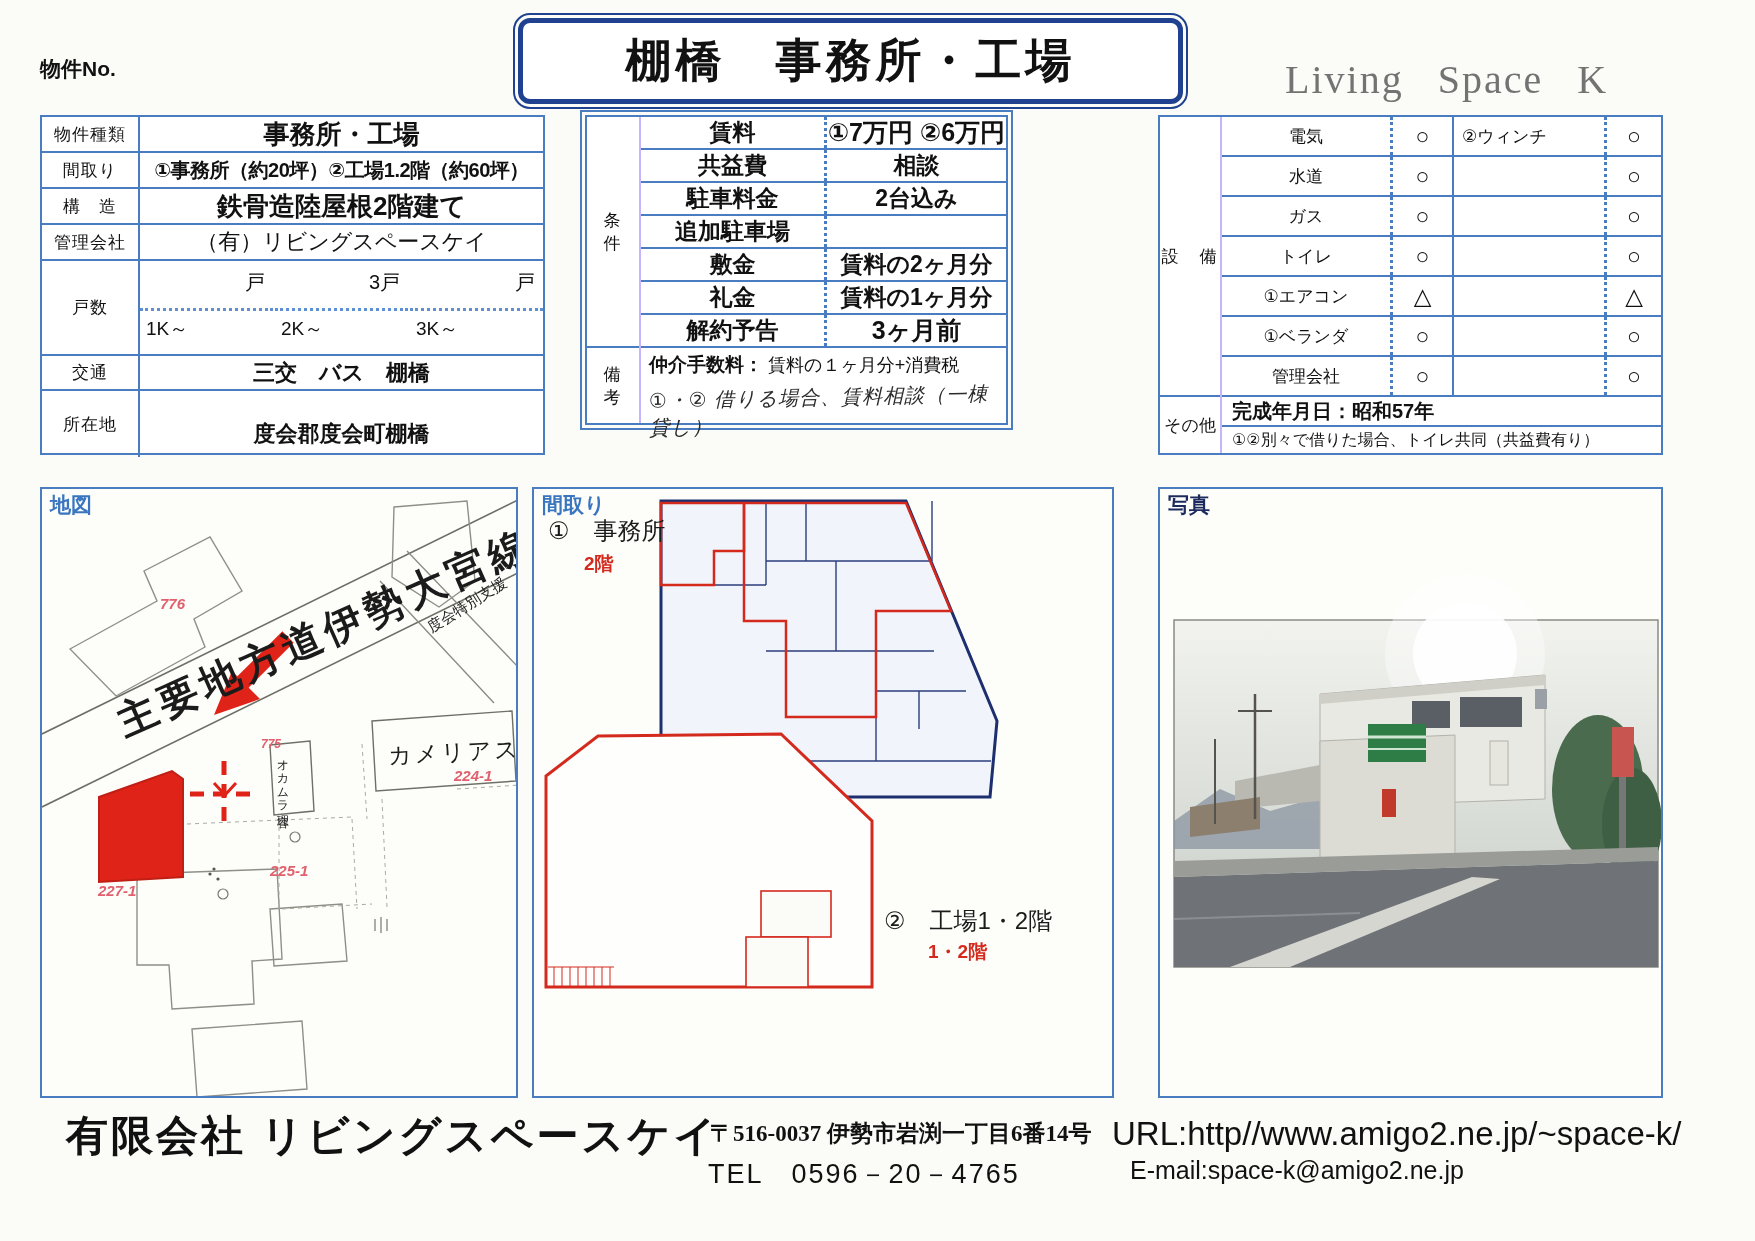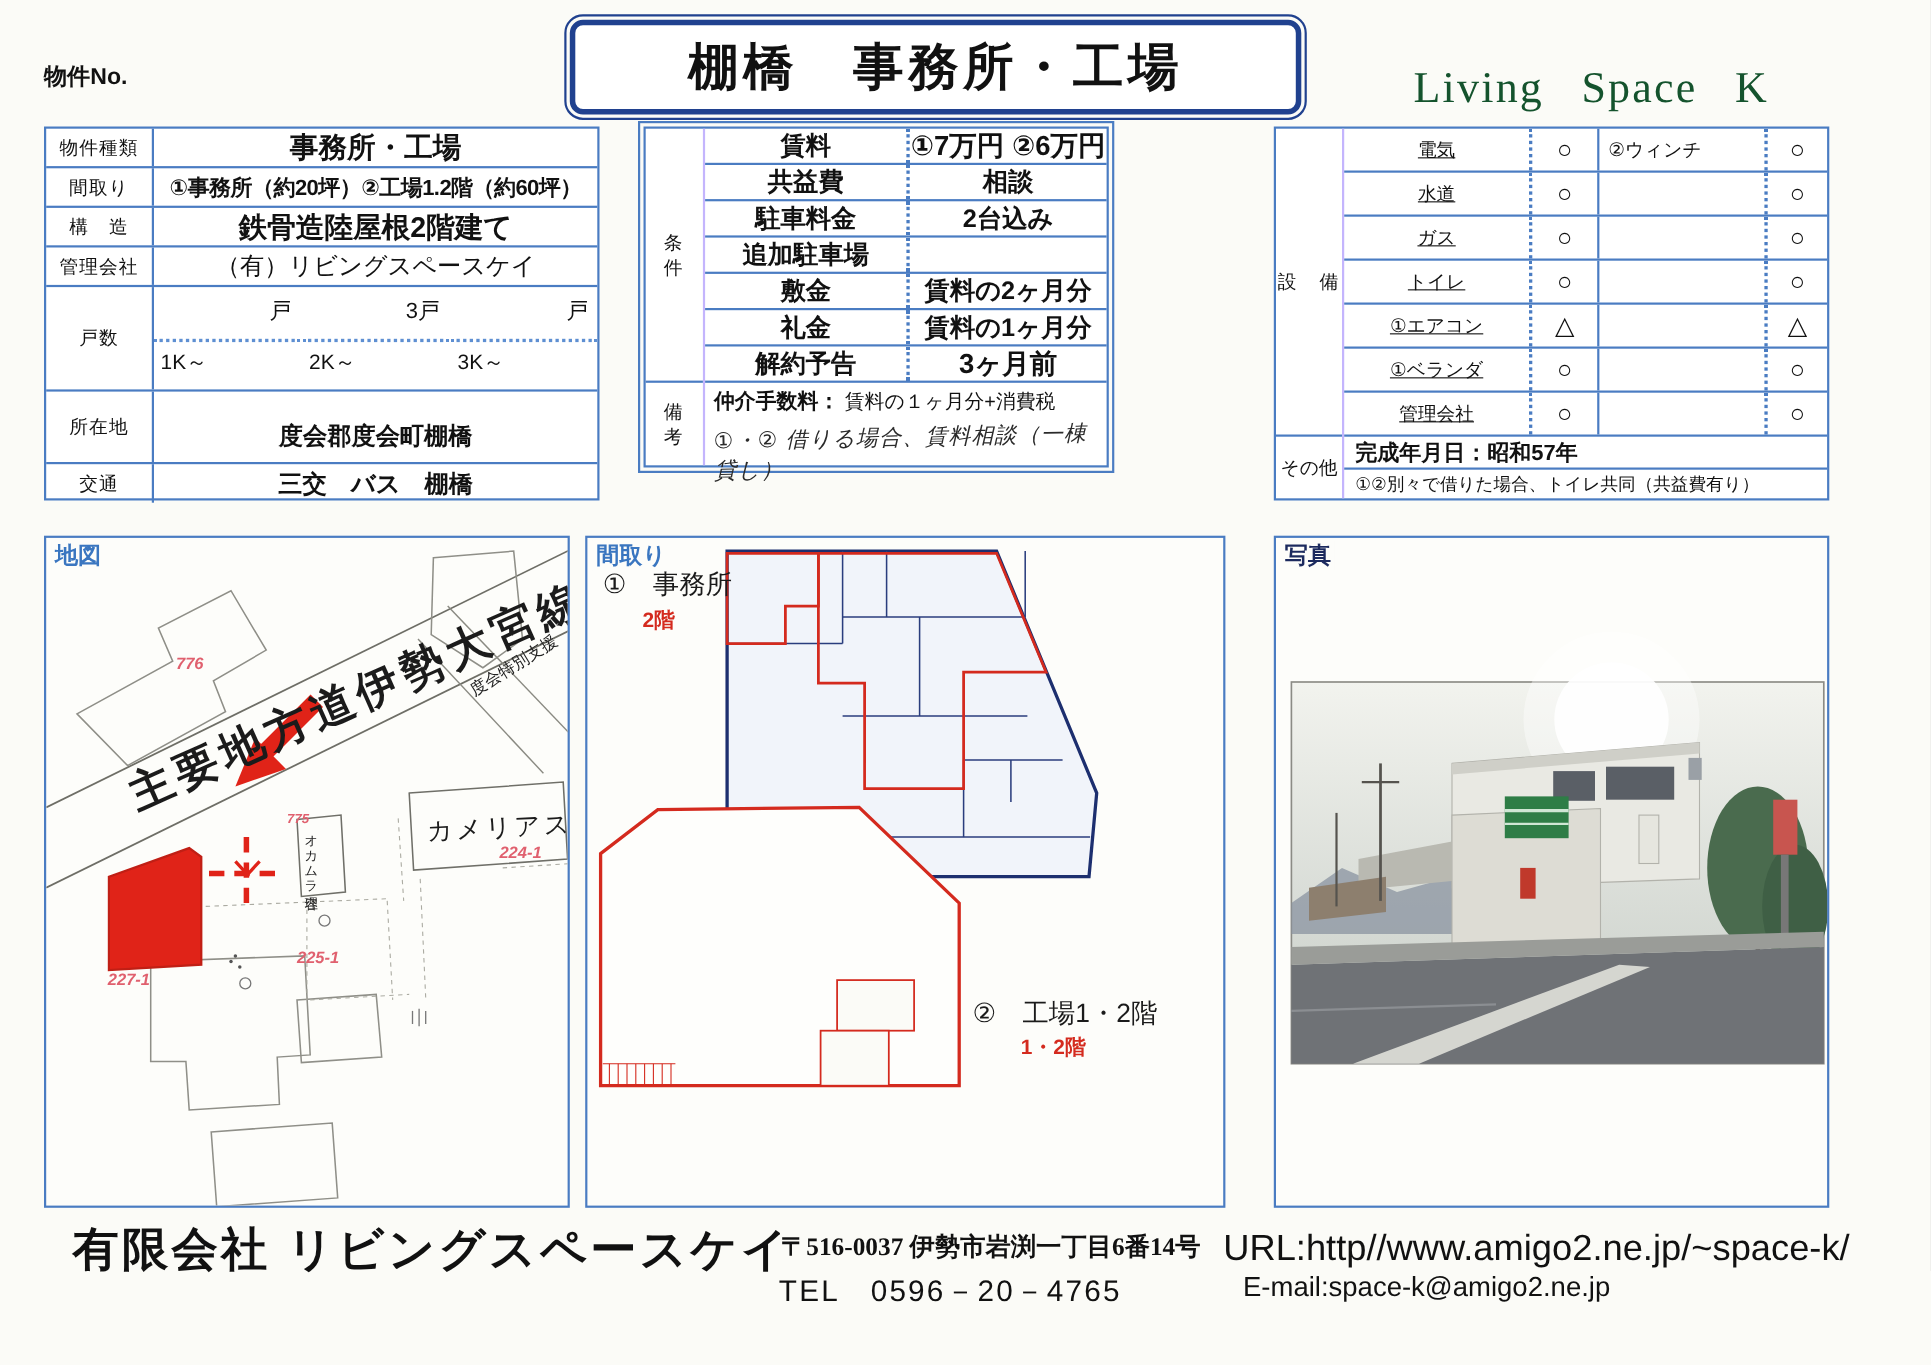--- a/index.html
+++ b/index.html
@@ -6,21 +6,21 @@
   html,body{background:#e8e8e6;}
   .sheet{position:relative;width:1755px;height:1241px;background:#fbfbf7;
          font-family:"Liberation Sans","DejaVu Sans",sans-serif;color:#111;overflow:hidden;}
   
   .prop-no{position:absolute;left:40px;top:55px;font-size:21px;font-weight:bold;}
   .title-box{position:absolute;left:518px;top:18px;width:665px;height:86px;
              border:5px solid #20418f;border-radius:12px;outline:2px solid #20418f;outline-offset:3px;
              display:flex;align-items:center;justify-content:center;background:#fff;}
   .title-box span{font-size:46px;font-weight:bold;letter-spacing:4px;}
   .brand{position:absolute;left:1285px;top:56px;width:390px;font-family:"Liberation Serif","DejaVu Serif",serif;
-         font-size:40px;color:#14532d;word-spacing:22px;letter-spacing:2px;}
+         font-size:40px;color:#737373;word-spacing:22px;letter-spacing:2px;}
   
   .tbl{position:absolute;border:2px solid #4a7cc2;background:#fff;}
   .dbl{outline:2px solid #4a7cc2;outline-offset:3px;}
   .trow{display:flex;border-bottom:2px solid #4a7cc2;}
   .trow:last-child{border-bottom:none;}
   .tlabel{width:98px;border-right:2px solid #4a7cc2;display:flex;align-items:center;justify-content:center;
           font-size:17px;letter-spacing:1px;}
   .tvalue{flex:1;display:flex;align-items:center;justify-content:center;font-weight:bold;}
   .fz26{font-size:26px;} .fz22{font-size:22px;} .fz20{font-size:20px;letter-spacing:-0.5px;}
   
@@ -36,21 +36,21 @@
              writing-mode:horizontal-tb;text-align:center;}
   .crow{display:flex;border-bottom:2px solid #4a7cc2;height:33px;}
   .cname{width:186px;border-right:3px dotted #4a7cc2;display:flex;align-items:center;justify-content:center;
          font-weight:bold;font-size:23px;}
   .cval{flex:1;display:flex;align-items:center;justify-content:center;font-weight:bold;font-size:23px;}
   .cremarks{flex:1;padding:4px 8px;position:relative;}
   .fee{font-size:18px;} .fee b{font-size:19px;}
   .hand-note{font-size:20px;font-style:italic;color:#2b2b2b;transform:rotate(-1.2deg);margin-top:6px;letter-spacing:1px;}
   
   .eqrow{display:flex;border-bottom:2px solid #4a7cc2;height:40px;}
-  .eqname{width:168px;display:flex;align-items:center;justify-content:center;font-size:17px;text-decoration:underline;}
+  .eqname{width:168px;display:flex;align-items:center;justify-content:center;font-size:17px;}
   .eqmark{width:62px;border-left:3px dotted #4a7cc2;display:flex;align-items:center;justify-content:center;font-size:23px;}
   .eqname2{width:152px;border-left:2px solid #4a7cc2;display:flex;align-items:center;padding-left:8px;font-size:17px;}
   .eqmark2{flex:1;border-left:3px dotted #4a7cc2;display:flex;align-items:center;justify-content:center;font-size:23px;}
   .other-line1{height:30px;border-bottom:2px solid #4a7cc2;display:flex;align-items:center;padding-left:10px;
                font-weight:bold;font-size:20px;}
   .other-line2{flex:1;display:flex;align-items:center;padding-left:10px;font-size:16px;}
   
   .panel{position:absolute;border:2.5px solid #4a7cc2;background:#fdfdfa;overflow:hidden;}
   .panel-h{position:absolute;top:2px;left:5px;font-size:21px;font-weight:bold;z-index:6;background:rgba(253,253,250,.8);padding:0 3px;}
   .hblue{color:#3a76c0;} .hnavy{color:#1c2a5e;}
@@ -107,27 +107,27 @@
           <div class="udash"></div>
           <div class="ucount">3戸</div>
         </div>
         <div class="ucol">
           <div class="usize">3K～</div>
           <div class="udash"></div>
           <div class="ucount">戸</div>
         </div>
       </div>
     </div>
+    <div class="trow" style="height:35px;">
+      <div class="tlabel">交通</div>
+      <div class="tvalue fz22">三交　バス　棚橋</div>
+    </div>
     <div class="trow" style="height:66px;">
       <div class="tlabel">所在地</div>
       <div class="tvalue fz22" style="align-items:flex-end;padding-bottom:8px;">度会郡度会町棚橋</div>
-    </div>
-    <div class="trow" style="height:35px;">
-      <div class="tlabel">交通</div>
-      <div class="tvalue fz22">三交　バス　棚橋</div>
     </div>
   </div>
 
   <div class="tbl dbl" style="left:585px;top:115px;width:423px;height:310px;display:flex;">
     <div class="side-col">
       <div class="side-cell" style="height:231px;border-bottom:2px solid #4a7cc2;">条　件</div>
       <div class="side-cell" style="flex:1;">備　考</div>
     </div>
     <div style="flex:1;display:flex;flex-direction:column;">
       <div class="crow">

